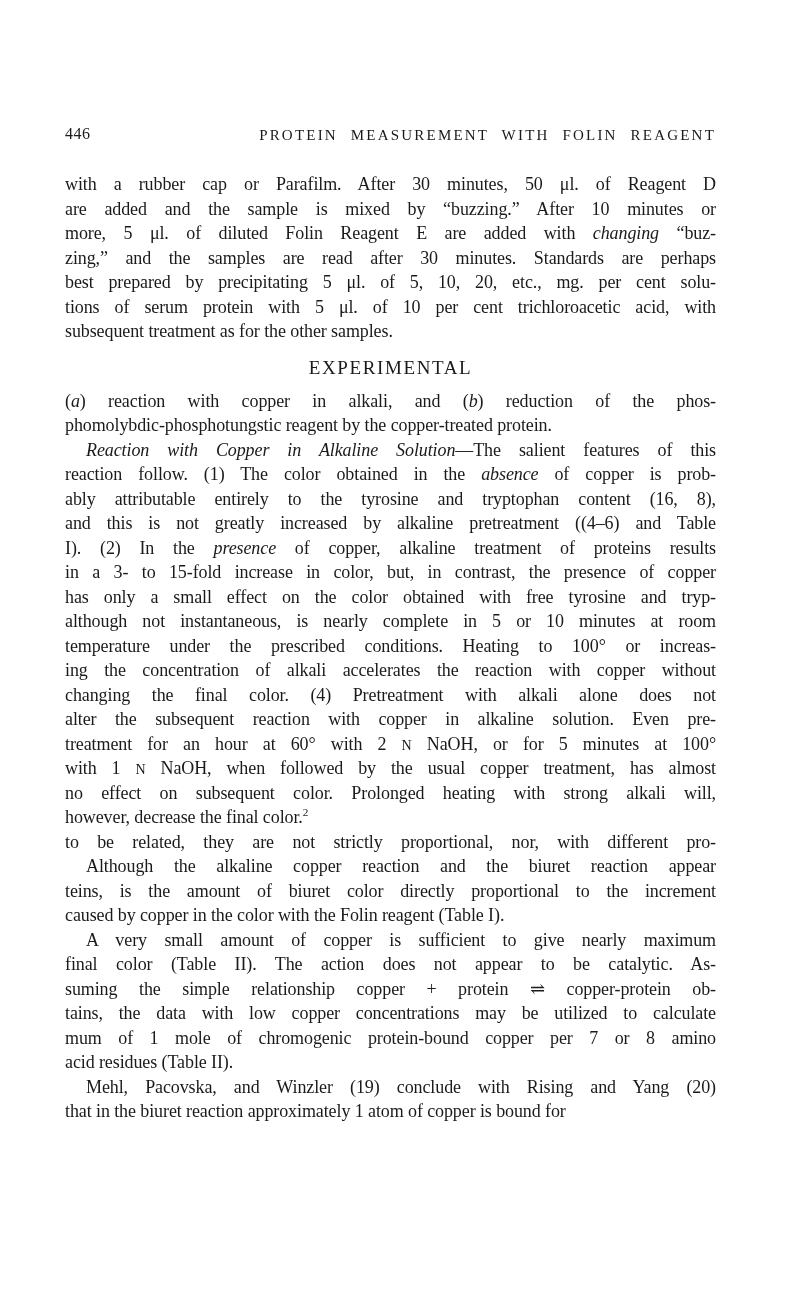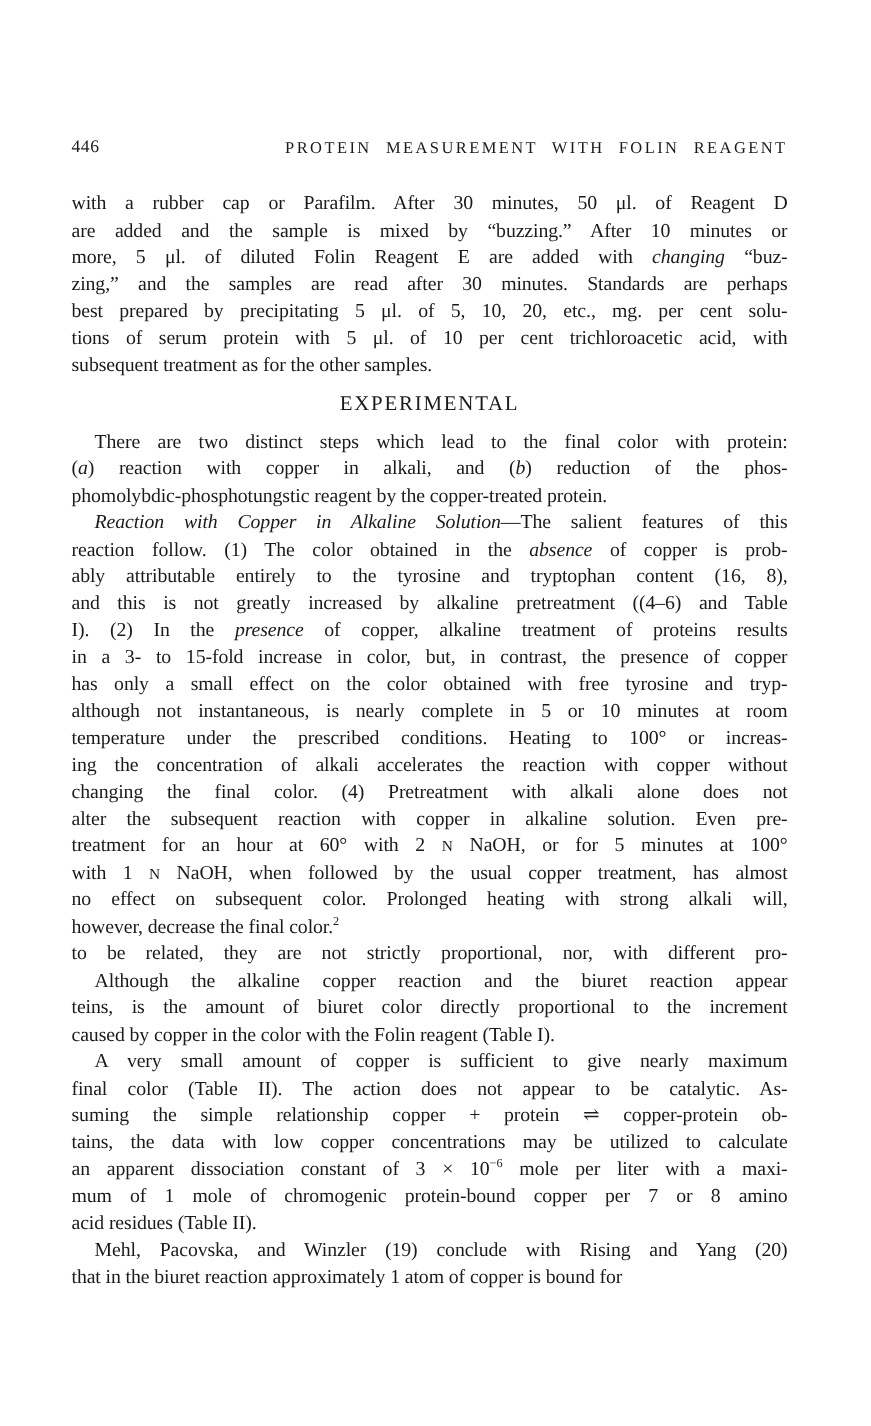--- a/index.html
+++ b/index.html
@@ -93,21 +93,20 @@
         <div class="line">with a rubber cap or Parafilm.  After 30 minutes, 50 μl. of Reagent D</div>
         <div class="line">are added and the sample is mixed by “buzzing.”  After 10 minutes or</div>
         <div class="line">more, 5 μl. of diluted Folin Reagent E are added with <span class="i">changing</span> “buz-</div>
         <div class="line">zing,” and the samples are read after 30 minutes.  Standards are perhaps</div>
         <div class="line">best prepared by precipitating 5 μl. of 5, 10, 20, etc., mg. per cent solu-</div>
         <div class="line">tions of serum protein with 5 μl. of 10 per cent trichloroacetic acid, with</div>
         <div class="line last">subsequent treatment as for the other samples.</div>
       </div>
       <div class="heading">EXPERIMENTAL</div>
       <div class="para">
-        <div class="line indent">There are two distinct steps which lead to the final color with protein:</div>
         <div class="line">(<span class="i">a</span>) reaction with copper in alkali, and (<span class="i">b</span>) reduction of the phos-</div>
         <div class="line last">phomolybdic-phosphotungstic reagent by the copper-treated protein.</div>
       </div>
       <div class="para">
         <div class="line indent"><span class="i">Reaction with Copper in Alkaline Solution</span>—The salient features of this</div>
         <div class="line">reaction follow.  (1) The color obtained in the <span class="i">absence</span> of copper is prob-</div>
         <div class="line">ably attributable entirely to the tyrosine and tryptophan content (16, 8),</div>
         <div class="line">and this is not greatly increased by alkaline pretreatment ((4–6) and Table</div>
         <div class="line">I).  (2) In the <span class="i">presence</span> of copper, alkaline treatment of proteins results</div>
         <div class="line">in a 3- to 15-fold increase in color, but, in contrast, the presence of copper</div>
@@ -126,21 +125,20 @@
         <div class="line">to be related, they are not strictly proportional, nor, with different pro-</div>
         <div class="line indent">Although the alkaline copper reaction and the biuret reaction appear</div>
         <div class="line">teins, is the amount of biuret color directly proportional to the increment</div>
         <div class="line last">caused by copper in the color with the Folin reagent (Table I).</div>
       </div>
       <div class="para">
         <div class="line indent">A very small amount of copper is sufficient to give nearly maximum</div>
         <div class="line">final color (Table II).  The action does not appear to be catalytic.  As-</div>
         <div class="line">suming the simple relationship copper + protein ⇌ copper-protein ob-</div>
         <div class="line">tains, the data with low copper concentrations may be utilized to calculate</div>
-        <div class="line">an apparent dissociation constant of 3 × 10<span class="sup">−6</span> mole per liter with a maxi-</div>
         <div class="line">mum of 1 mole of chromogenic protein-bound copper per 7 or 8 amino</div>
         <div class="line last">acid residues (Table II).</div>
       </div>
       <div class="para">
         <div class="line indent">Mehl, Pacovska, and Winzler (19) conclude with Rising and Yang (20)</div>
         <div class="line last">that in the biuret reaction approximately 1 atom of copper is bound for</div>
       </div>
     </div>
 
 </div>

